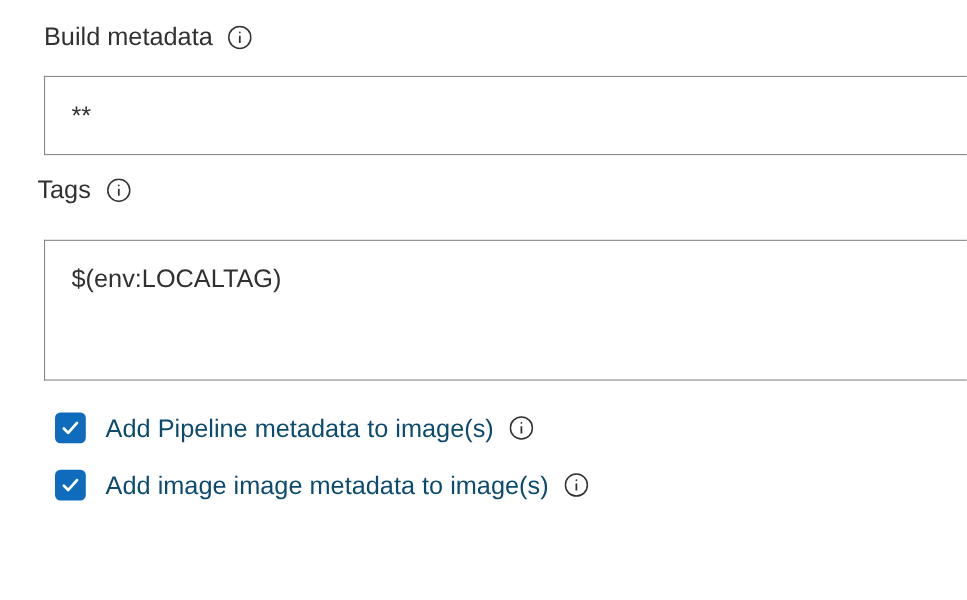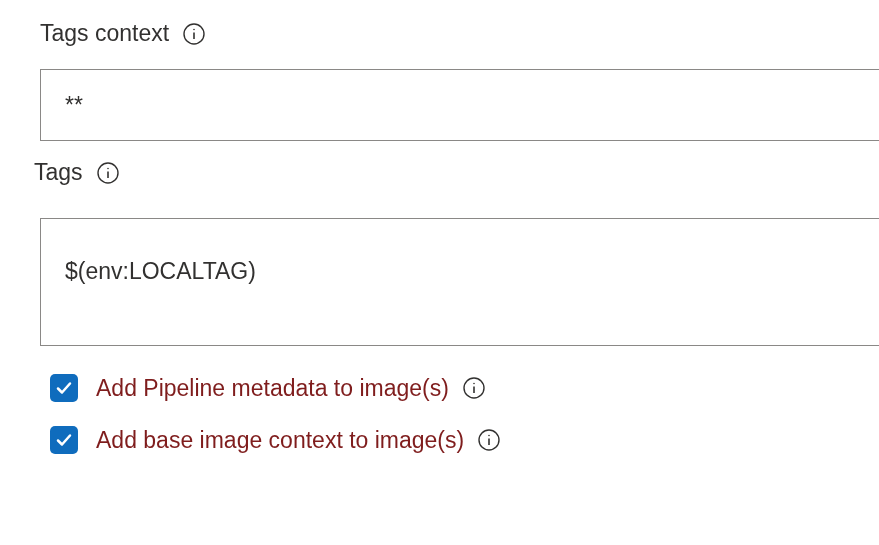--- a/index.html
+++ b/index.html
@@ -57,21 +57,21 @@
     .text-input-single {
       height: 72px;
     }
     .textarea-input {
       width: 100%;
       border: 1px solid #8a8886;
       border-right: none;
       font-size: 23px;
       font-family: inherit;
       color: #323130;
-      padding: 36px 24px;
+      padding: 18px 24px;
       outline: none;
       background: #ffffff;
       resize: none;
       height: 128px;
       line-height: 1.4;
     }
     .tags-group .field-label-row {
       margin-bottom: 32px;
       text-align: center;
     }
@@ -96,33 +96,33 @@
       flex-shrink: 0;
       cursor: pointer;
     }
     .checkbox svg {
       width: 18px;
       height: 18px;
     }
     .checkbox-label {
       font-size: 23px;
       font-weight: 400;
-      color: #7f1d1d;
+      color: #0c4a6e;
       margin-left: 4px;
     }
     .tags-label-row {
       margin-left: -6px;
     }
   </style>
 </head>
 <body>
 
 <div class="field-group">
   <div class="field-label-row">
-    <span class="field-label">Tags context</span>
+    <span class="field-label">Build metadata</span>
     <span class="info-icon">
       <svg viewBox="0 0 22 22" fill="none" stroke="#323130" stroke-width="1.4">
         <circle cx="11" cy="11" r="10"></circle>
         <circle cx="11" cy="6.5" r="0.8" fill="#323130" stroke="none"></circle>
         <line x1="11" y1="9.5" x2="11" y2="16" stroke-width="1.6"></line>
       </svg>
     </span>
   </div>
   <input type="text" class="text-input text-input-single" value="**" style="">
 </div>
@@ -156,21 +156,21 @@
     </svg>
   </span>
 </div>
 
 <div class="checkbox-row">
   <span class="checkbox">
     <svg viewBox="0 0 18 18" fill="none" stroke="#ffffff" stroke-width="2.5" stroke-linecap="round" stroke-linejoin="round">
       <polyline points="3,9.5 7,13.5 15,4.5"></polyline>
     </svg>
   </span>
-  <span class="checkbox-label">Add base image context to image(s)</span>
+  <span class="checkbox-label">Add image image metadata to image(s)</span>
   <span class="info-icon">
     <svg viewBox="0 0 22 22" fill="none" stroke="#323130" stroke-width="1.4">
       <circle cx="11" cy="11" r="10"></circle>
       <circle cx="11" cy="6.5" r="0.8" fill="#323130" stroke="none"></circle>
       <line x1="11" y1="9.5" x2="11" y2="16" stroke-width="1.6"></line>
     </svg>
   </span>
 </div>
 
 </body></html>

